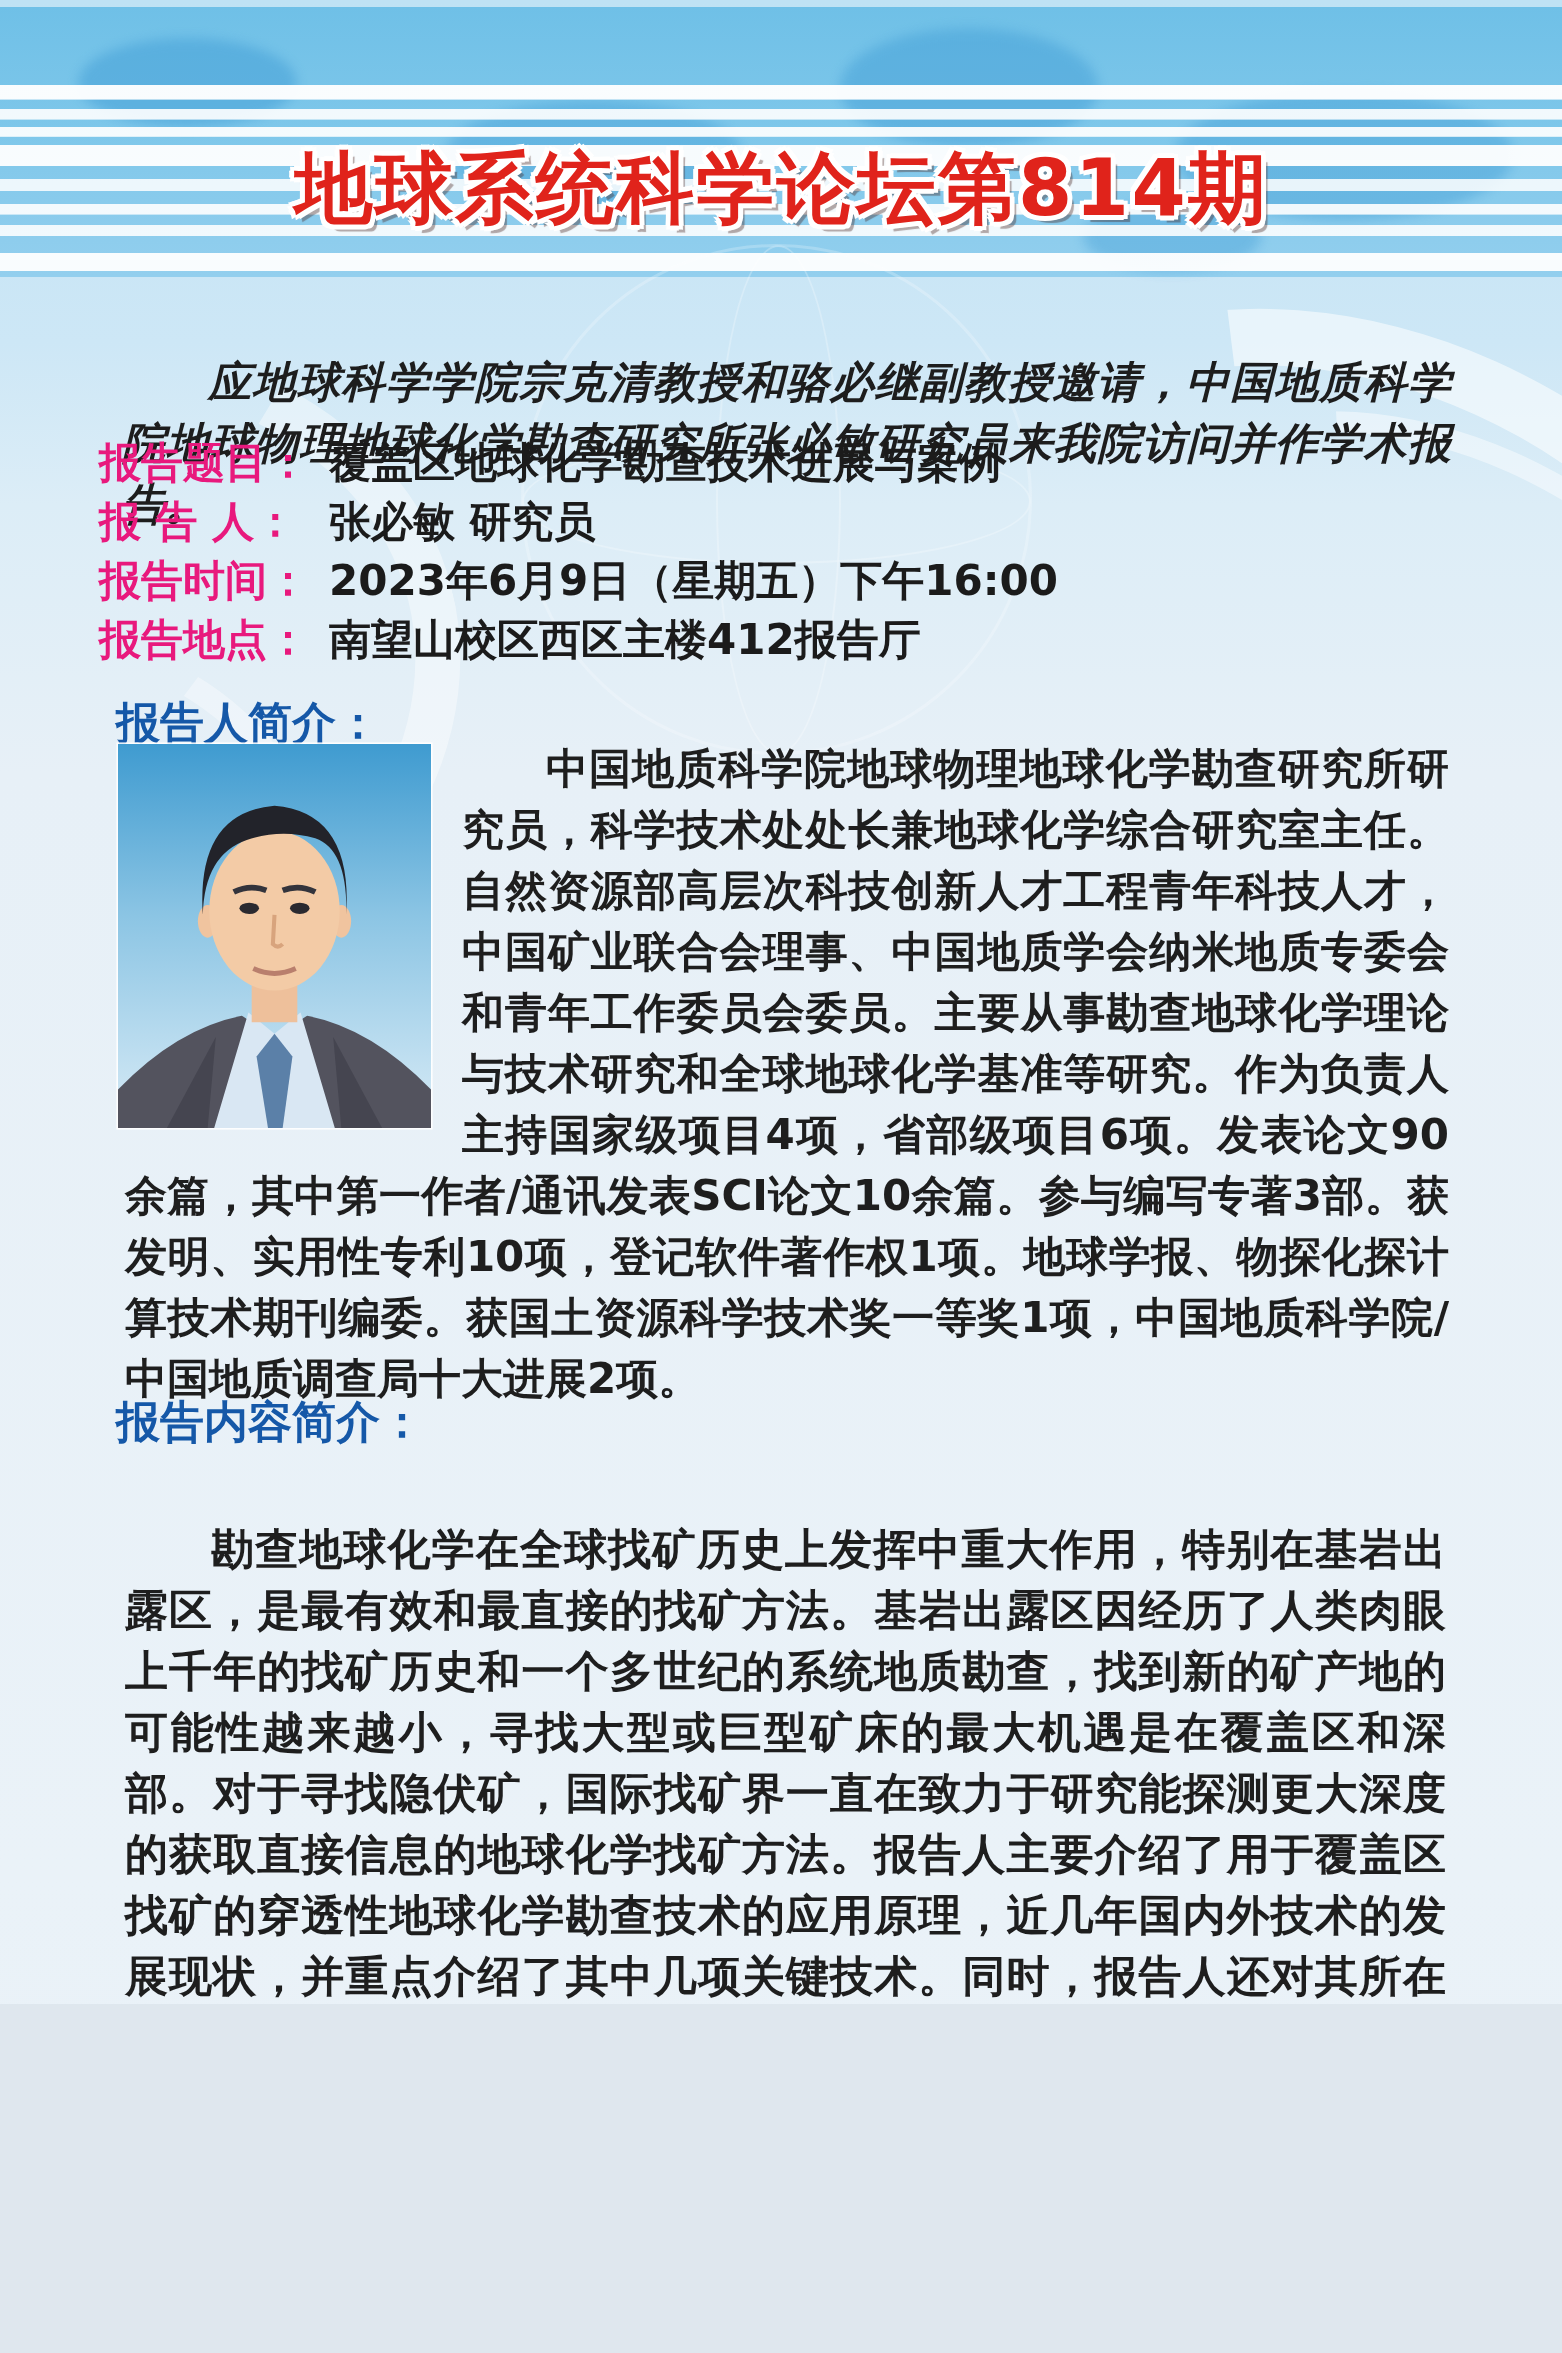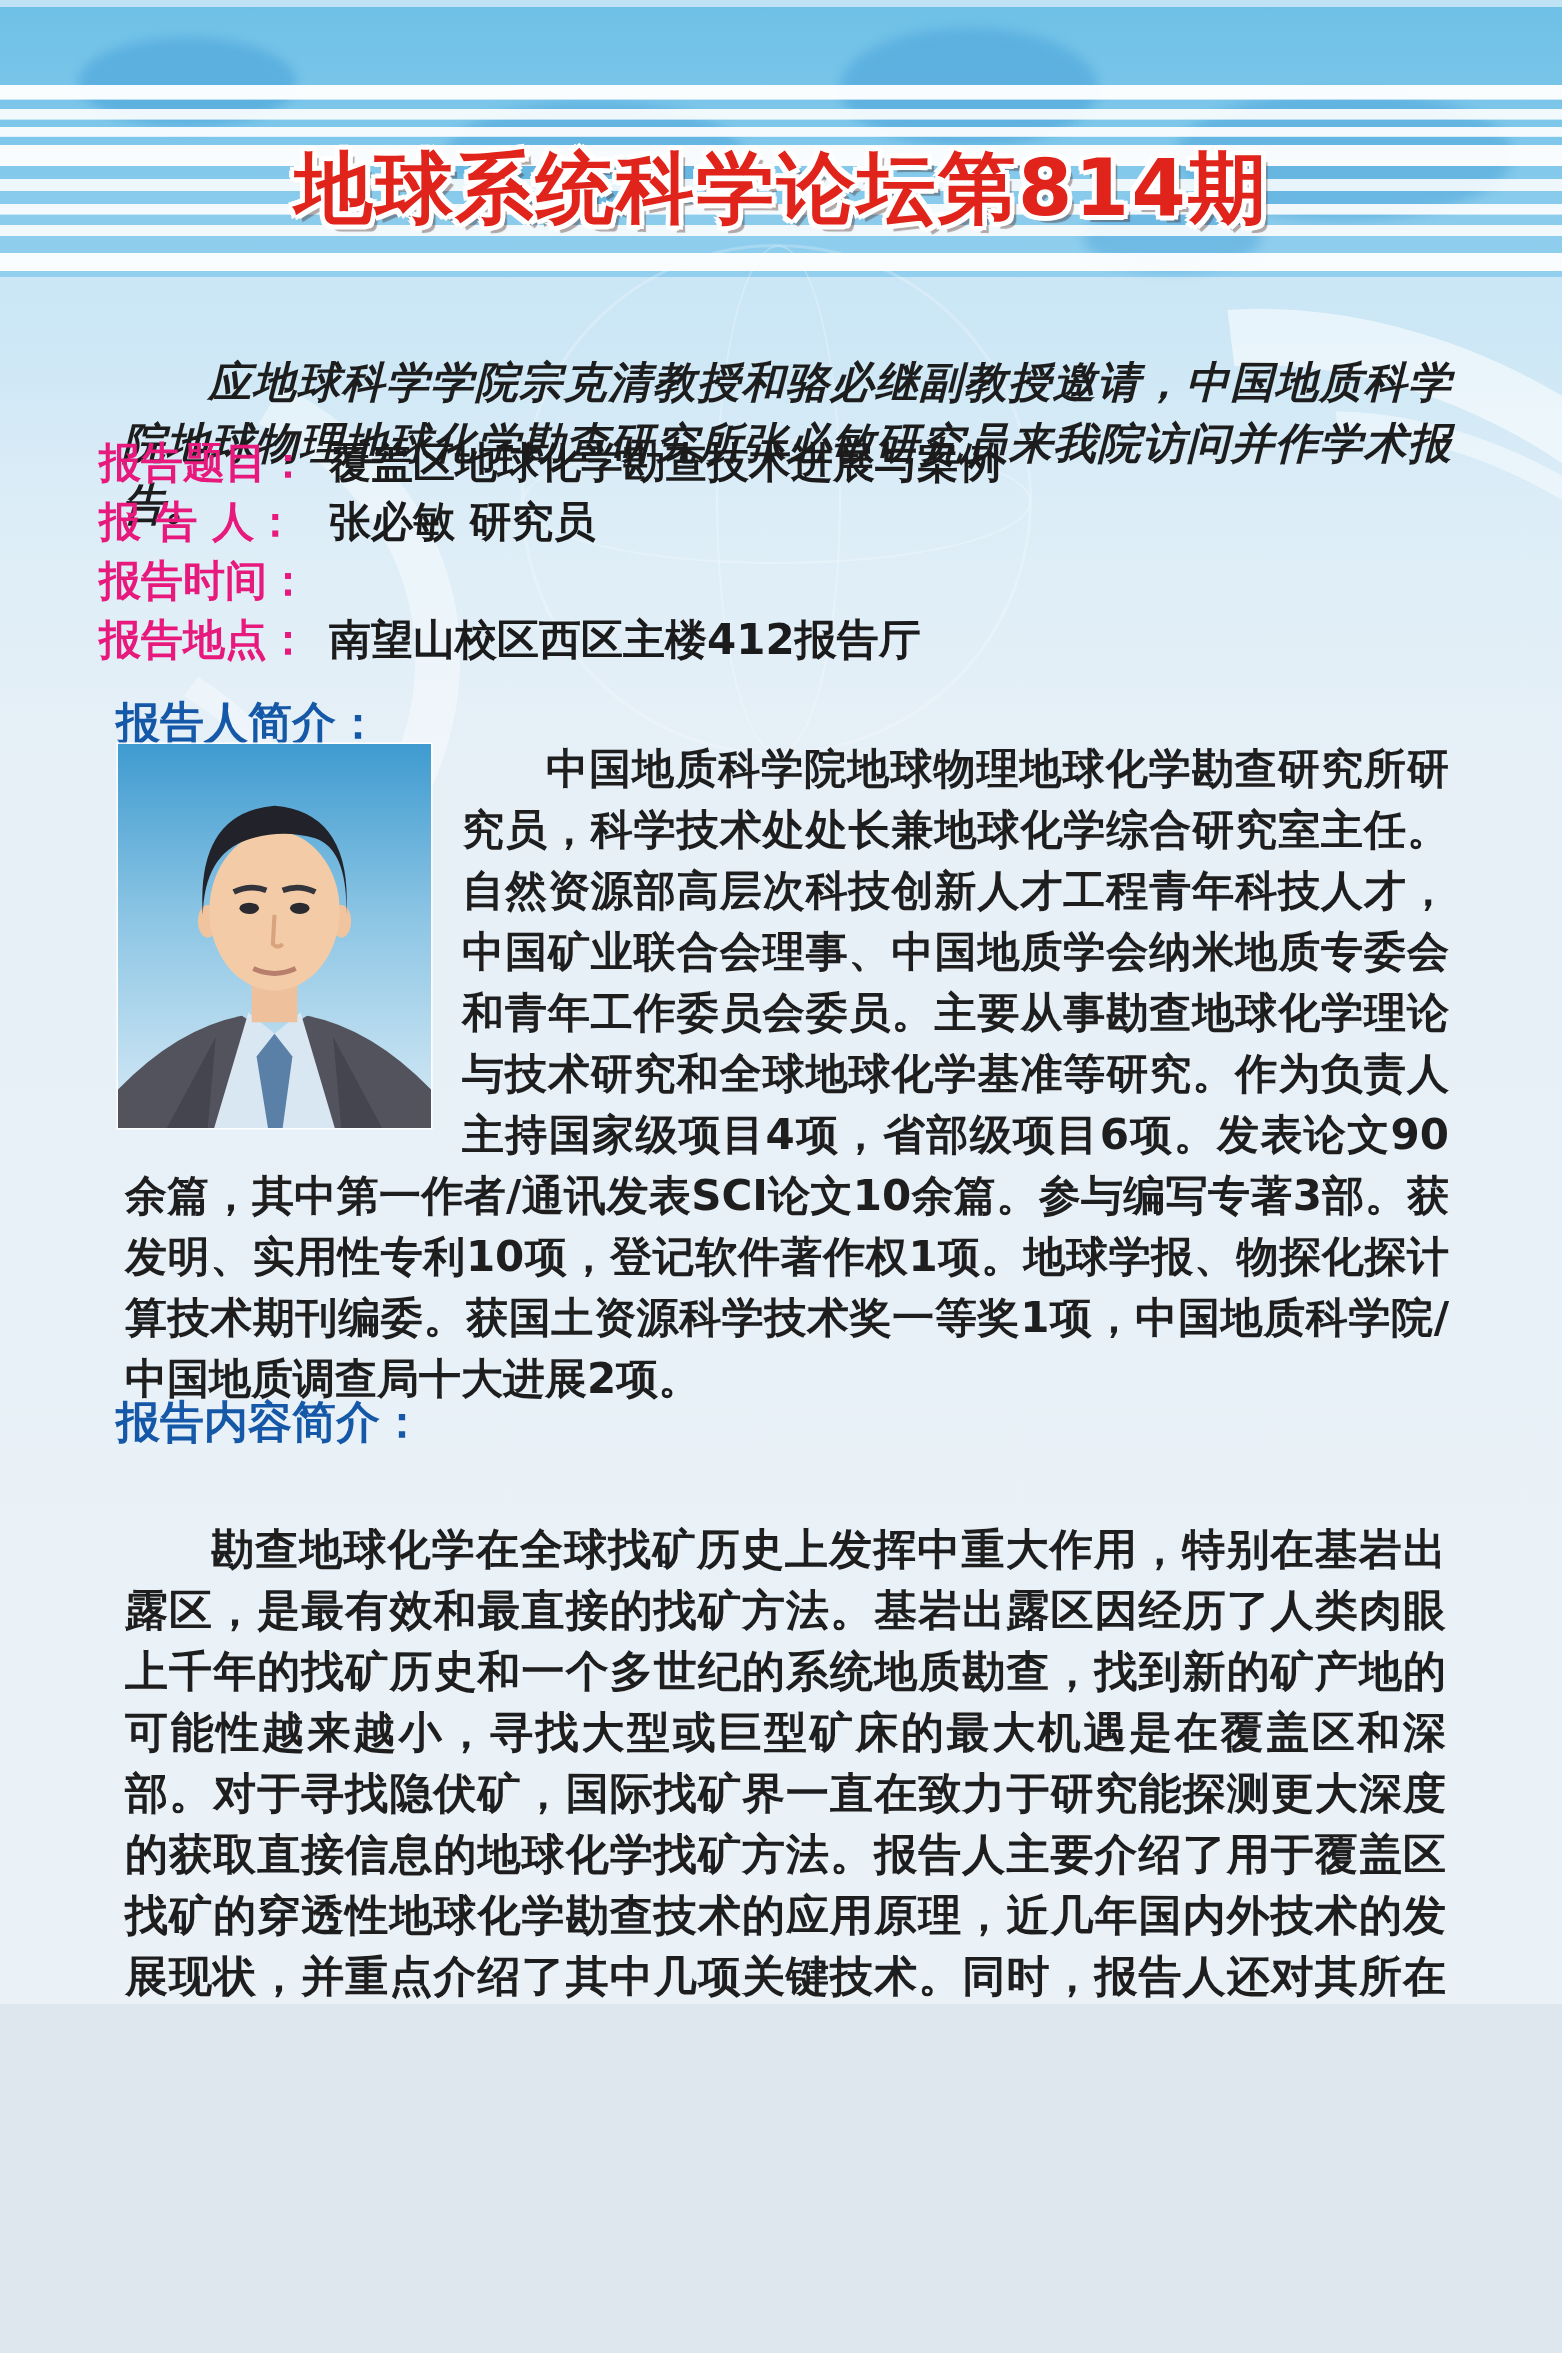--- a/index.html
+++ b/index.html
@@ -101,20 +101,21 @@
     <div class="drow">
       <span class="dlabel">报告题目：</span>
       <span class="dvalue">覆盖区地球化学勘查技术进展与案例</span>
     </div>
     <div class="drow">
       <span class="dlabel">报 告 人：</span>
       <span class="dvalue">张必敏 研究员</span>
     </div>
     <div class="drow">
       <span class="dlabel">报告时间：</span>
+      <span class="dvalue">2023年6月9日（星期五）下午16:00</span>
     </div>
     <div class="drow">
       <span class="dlabel">报告地点：</span>
       <span class="dvalue">南望山校区西区主楼412报告厅</span>
     </div>
   </div>
 
   <div class="sec-heading speaker-heading">报告人简介：</div>
   <div class="bio-wrap">
     <div class="photo-box">

